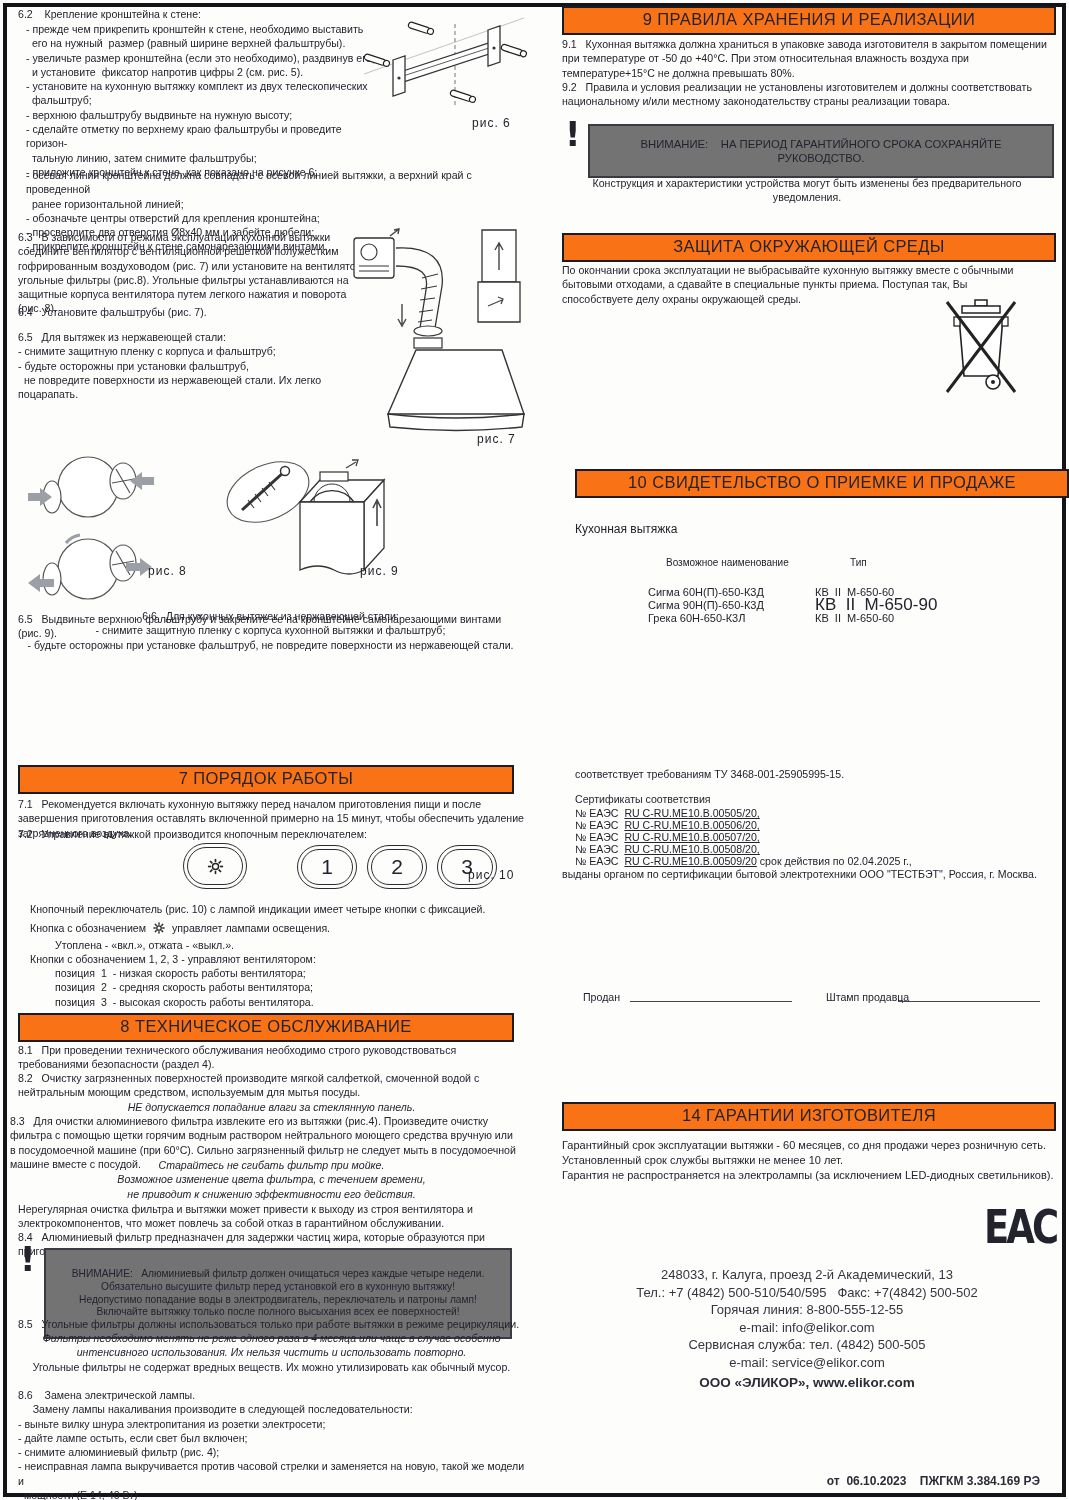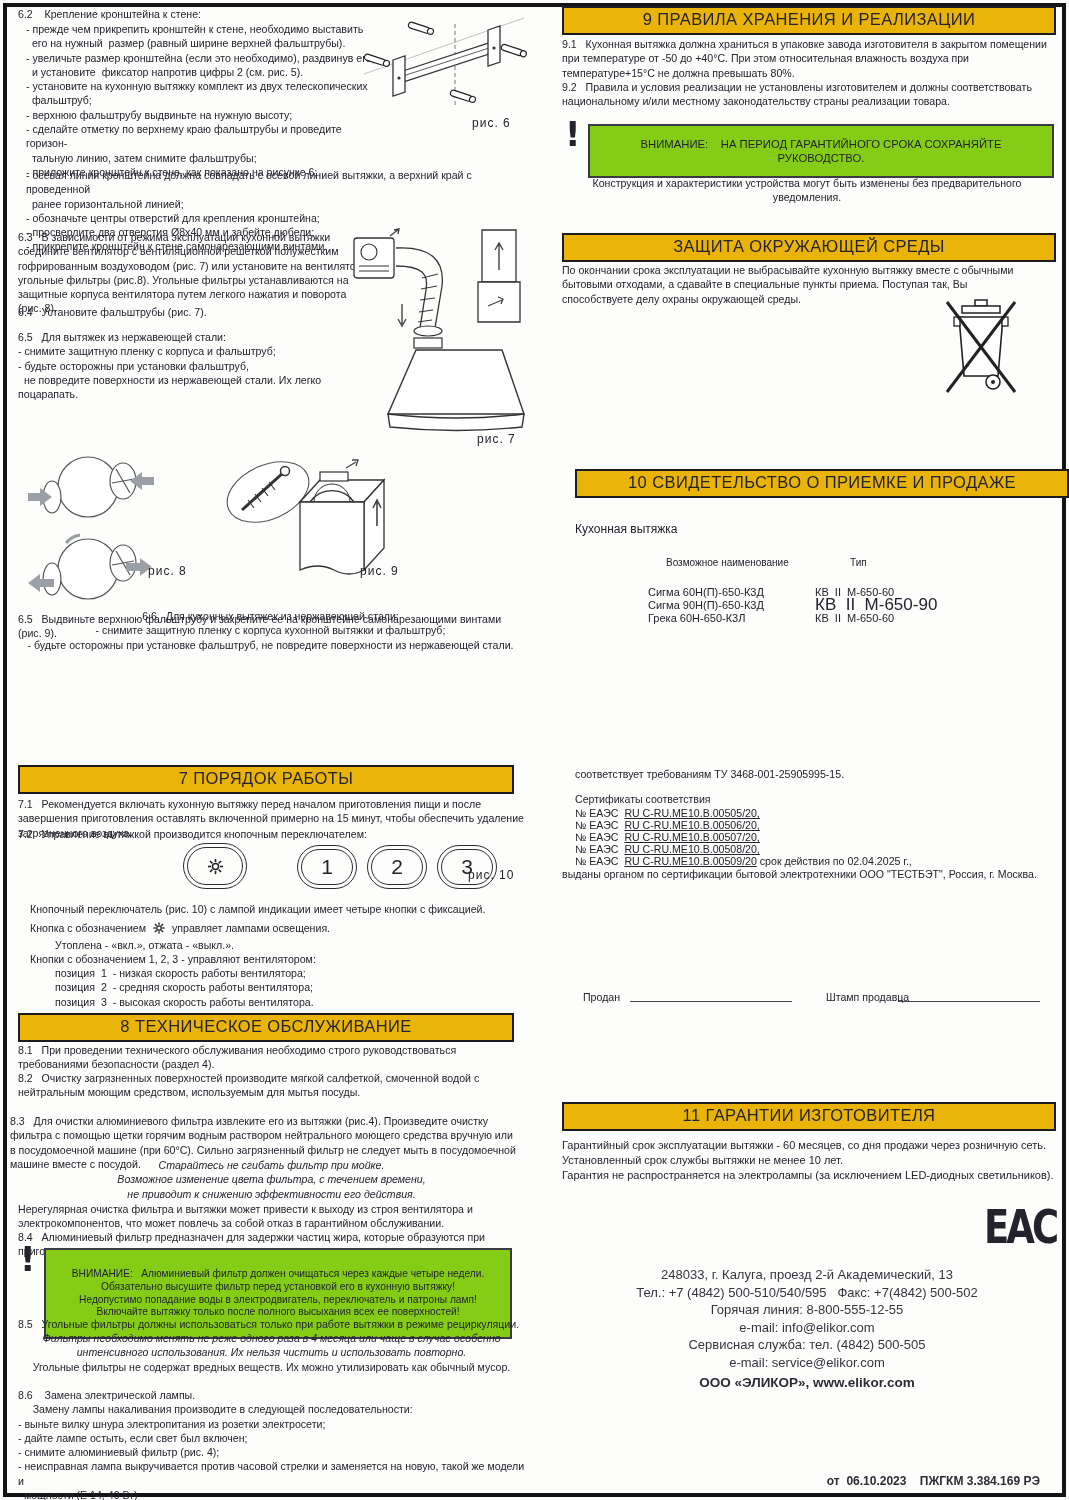--- a/index.html
+++ b/index.html
@@ -1,25 +1,25 @@
 <!DOCTYPE html>
 <html><head>
 <meta charset="utf-8">
 <style>
   html,body{margin:0;padding:0;background:#e8e8e8;}
   .page{position:relative;width:1069px;height:1500px;background:#fdfdfc;margin:0 auto;
         font-family:"Liberation Sans","DejaVu Sans",sans-serif;color:#23232e;overflow:hidden;}
   .frame{position:absolute;left:3px;top:3px;right:3px;bottom:3px;border:4px solid #141418;pointer-events:none;}
   .t{position:absolute;font-size:10.6px;line-height:14.3px;white-space:pre-line;}
-  .hdr{position:absolute;border:2px solid #1b1b22;background:#eab308;text-align:center;
+  .hdr{position:absolute;border:2px solid #1b1b22;background:#f97316;text-align:center;
        font-size:16.5px;letter-spacing:.4px;padding:2px 0 4px 0;line-height:19px;}
   .ital{font-style:italic;text-align:center;}
   .ctr{text-align:center;}
   .cap{position:absolute;font-size:12px;letter-spacing:1px;}
-  .warnbox{position:absolute;border:2px solid #3a3a42;text-align:center;background:#84cc16;}
+  .warnbox{position:absolute;border:2px solid #3a3a42;text-align:center;background:#737373;}
   .warnbox .inner{font-size:10.2px;line-height:12.8px;padding:18px 10px;white-space:pre-line;}
   .bang{position:absolute;font-size:34px;font-weight:900;line-height:30px;font-family:"DejaVu Sans",sans-serif;}
   .btn{position:absolute;border:1.6px solid #2c2c34;border-radius:50px;padding:3px;}
   .btn .bi{border:1.6px solid #2c2c34;border-radius:50px;width:100%;height:100%;box-sizing:border-box;
            display:flex;align-items:center;justify-content:center;font-size:21px;}
   .cert-num{text-decoration:underline;}
   .uline{position:absolute;border-bottom:1.3px solid #44444c;}
   .eac{position:absolute;font-family:"DejaVu Sans",sans-serif;font-weight:900;font-size:37px;
        letter-spacing:-3px;transform:scaleY(1.25);transform-origin:top left;}
   svg{display:block;}
@@ -237,20 +237,21 @@
   </div>
   <div class="t" style="left:55px;top:938px;width:460px;">Утоплена - «вкл.», отжата - «выкл.».</div>
   <div class="t" style="left:30px;top:952px;width:495px;">Кнопки с обозначением 1, 2, 3 - управляют вентилятором:</div>
   <div class="t" style="left:55px;top:966px;width:460px;">позиция&nbsp;&nbsp;1&nbsp;&nbsp;- низкая скорость работы вентилятора;
 позиция&nbsp;&nbsp;2&nbsp;&nbsp;- средняя скорость работы вентилятора;
 позиция&nbsp;&nbsp;3&nbsp;&nbsp;- высокая скорость работы вентилятора.</div>
 
   <div class="hdr" style="left:18px;top:1013px;width:492px;">8 ТЕХНИЧЕСКОЕ ОБСЛУЖИВАНИЕ</div>
   <div class="t" style="left:18px;top:1043px;width:507px;">8.1&nbsp;&nbsp;&nbsp;При проведении технического обслуживания необходимо строго руководствоваться требованиями безопасности (раздел 4).</div>
   <div class="t" style="left:18px;top:1071px;width:507px;">8.2&nbsp;&nbsp;&nbsp;Очистку загрязненных поверхностей производите мягкой салфеткой, смоченной водой с нейтральным моющим средством, используемым для мытья посуды.</div>
+  <div class="t ital" style="left:18px;top:1100px;width:507px;">НЕ допускается попадание влаги за стеклянную панель.</div>
   <div class="t" style="left:10px;top:1114px;width:507px;">8.3&nbsp;&nbsp;&nbsp;Для очистки алюминиевого фильтра извлеките его из вытяжки (рис.4). Произведите очистку фильтра с помощью щетки горячим водным раствором нейтрального моющего средства вручную или в посудомоечной машине (при 60°С). Сильно загрязненный фильтр не следует мыть в посудомоечной машине вместе с посудой.</div>
   <div class="t ital" style="left:18px;top:1158px;width:507px;">Старайтесь не сгибать фильтр при мойке.
 Возможное изменение цвета фильтра, с течением времени,
 не приводит к снижению эффективности его действия.</div>
   <div class="t" style="left:18px;top:1202px;width:507px;">Нерегулярная очистка фильтра и вытяжки может привести к выходу из строя вентилятора и электрокомпонентов, что может повлечь за собой отказ в гарантийном обслуживании.</div>
   <div class="t" style="left:18px;top:1230px;width:507px;">8.4&nbsp;&nbsp;&nbsp;Алюминиевый фильтр предназначен для задержки частиц жира, которые образуются при приготовлении пищи, поэтому он должен использоваться всегда.</div>
 
   <div class="bang" style="left:20px;top:1244px;">!</div>
   <div class="warnbox" style="left:44px;top:1248px;width:464px;">
     <div class="inner">ВНИМАНИЕ:&nbsp;&nbsp;&nbsp;Алюминиевый фильтр должен очищаться через каждые четыре недели.
@@ -329,21 +330,21 @@
   <div class="t" style="left:575px;top:854px;width:475px;white-space:normal;">
     <span>№ ЕАЭС</span>&nbsp;
     <span class="cert-num">RU C-RU.ME10.B.00509/20</span><span>&nbsp;срок действия по 02.04.2025 г.,</span></div>
   <div class="t" style="left:562px;top:867px;width:492px;">выданы органом по сертификации бытовой электротехники ООО "ТЕСТБЭТ", Россия, г. Москва.</div>
 
   <div class="t" style="left:583px;top:990px;width:70px;">Продан</div>
   <div class="uline" style="left:630px;top:1001px;width:162px;"></div>
   <div class="t" style="left:808px;top:990px;width:110px;padding-left:18px;">Штамп продавца</div>
   <div class="uline" style="left:898px;top:1001px;width:142px;"></div>
 
-  <div class="hdr" style="left:562px;top:1102px;width:490px;">11 ГАРАНТИИ ИЗГОТОВИТЕЛЯ</div>
+  <div class="hdr" style="left:562px;top:1102px;width:490px;">14 ГАРАНТИИ ИЗГОТОВИТЕЛЯ</div>
   <div class="t" style="left:562px;top:1138px;width:492px;font-size:11px;line-height:14.8px;">Гарантийный срок эксплуатации вытяжки - 60 месяцев, со дня продажи через розничную сеть.
 Установленный срок службы вытяжки не менее 10 лет.
 Гарантия не распространяется на электролампы (за исключением LED-диодных светильников).</div>
 
   <div class="eac" style="left:984px;top:1200px;">ЕАС</div>
 
   <div class="t ctr" style="left:562px;top:1266px;width:490px;font-size:13px;line-height:17.5px;color:#35353f;">248033, г. Калуга, проезд  2-й Академический, 13
 Тел.: +7 (4842) 500-510/540/595&nbsp;&nbsp;&nbsp;Факс: +7(4842) 500-502
 Горячая линия: 8-800-555-12-55
 e-mail: info@elikor.com

